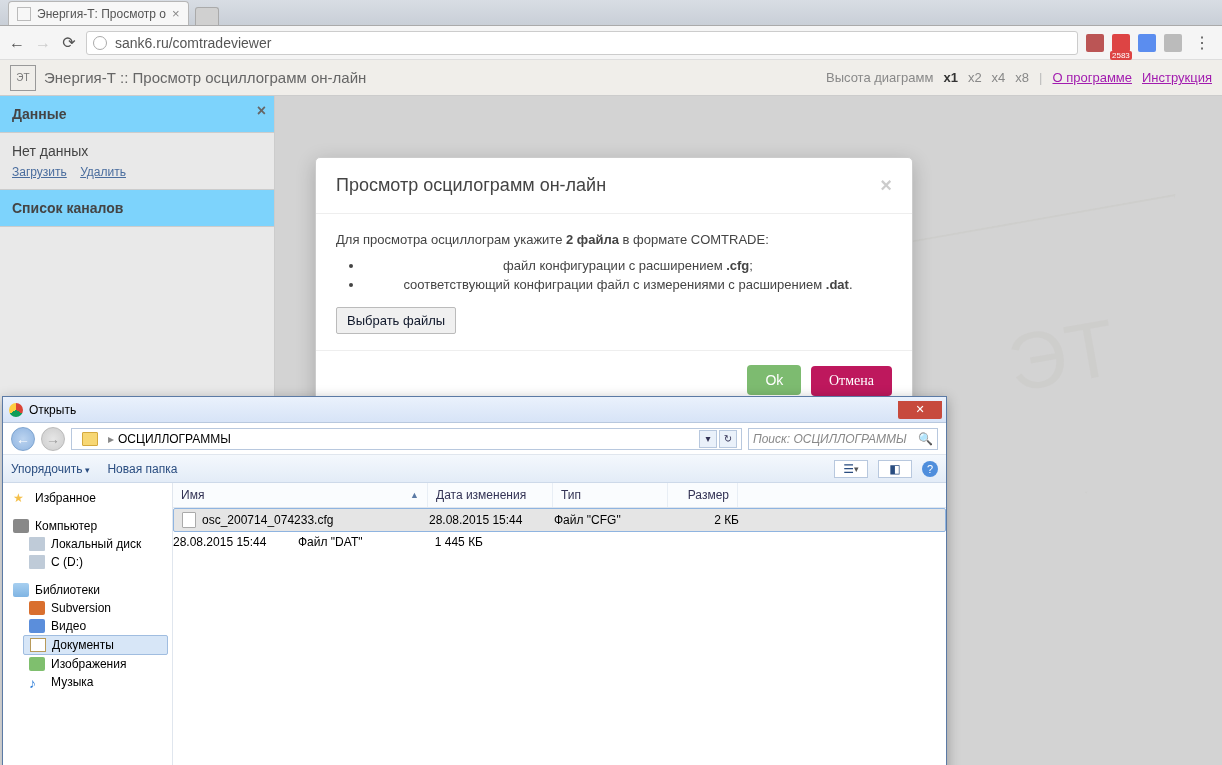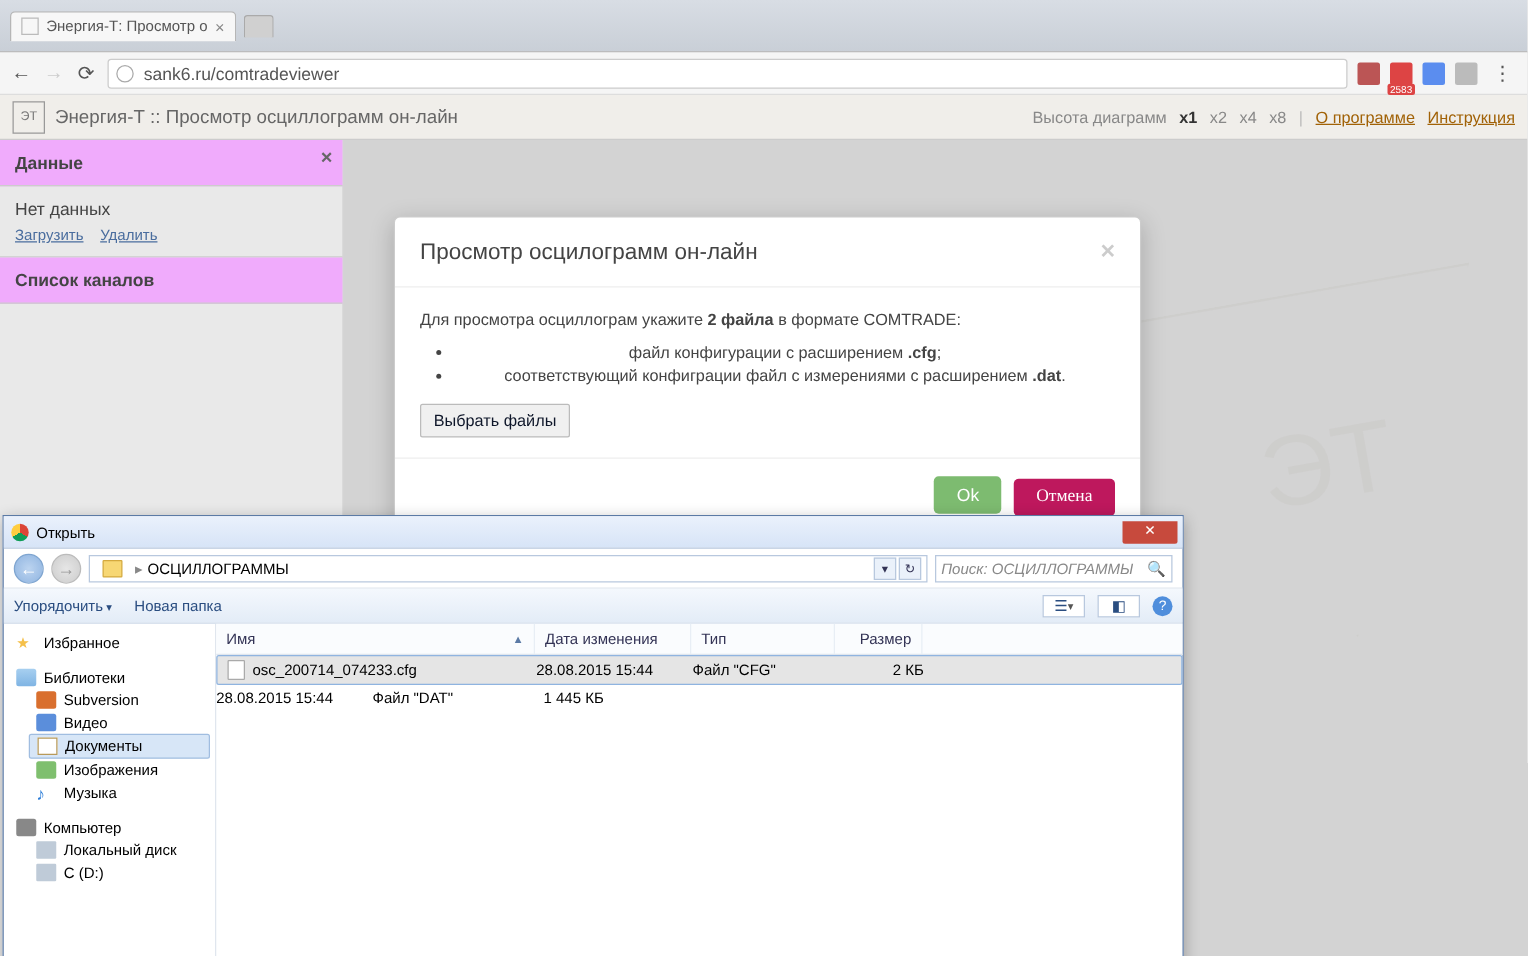--- a/index.html
+++ b/index.html
@@ -1,19 +1,19 @@
 <!DOCTYPE html>
 <html><head>
 <meta charset="utf-8">
 <style>
 * { box-sizing: border-box; margin: 0; padding: 0; }
 body { font-family: Arial, sans-serif; font-size: 13px; background: #fff; width: 1222px; height: 765px; overflow: hidden; position: relative; }
 
 
-.tabbar { height: 42px; background: linear-gradient(#d8dde4,#c9cfd7); display:flex; align-items:center; padding-left: 8px; border-bottom: 1px solid #aaa; }
+.tabbar { height: 26px; background: linear-gradient(#d8dde4,#c9cfd7); display:flex; align-items:flex-end; padding-left: 8px; border-bottom: 1px solid #aaa; }
 .tab { background: #f7f7f7; border: 1px solid #b6b6b6; border-bottom: none; border-radius: 4px 4px 0 0; padding: 4px 8px; display:flex; align-items:center; gap:6px; font-size: 12px; color:#555; max-width:200px; }
 .tab .favicon { width:14px; height:14px; border:1px solid #bbb; display:inline-block; }
 .tab .tabclose { color:#888; font-size:13px; }
 .newtab { width: 24px; height: 18px; background:#d0d0d0; margin-left:6px; border-radius:3px 3px 0 0; border:1px solid #aaa; border-bottom:none; }
 
 
 .omnibar { height: 34px; background: #f5f5f5; border-bottom: 1px solid #ddd; display:flex; align-items:center; padding: 0 8px; gap:8px; }
 .nav-arrow, .reload { width:18px; height:18px; color:#555; display:flex; align-items:center; justify-content:center; font-size:16px; }
 .nav-arrow.disabled { color:#ccc; }
 .urlbox { flex:1; height:24px; border:1px solid #ccc; border-radius:3px; background:#fff; display:flex; align-items:center; padding: 0 6px; color:#555; font-size:14px; }
@@ -27,28 +27,28 @@
 .menu-dots { font-size:16px; color:#555; padding:0 4px; }
 
 
 .page { position:relative; height: calc(100% - 60px); }
 .pageheader { height:36px; background:#f0eeea; border-bottom:1px solid #ccc; display:flex; align-items:center; padding: 0 10px; color:#666; font-size:15px; justify-content:space-between; }
 .pageheader .left { display:flex; align-items:center; gap:8px; }
 .logo-small { width:26px; height:26px; border:1px solid #999; display:flex; align-items:center; justify-content:center; font-size:10px; color:#777; transform: rotate(0deg);}
 .pageheader .right { display:flex; align-items:center; gap:10px; font-size:13px; color:#888; }
 .scale { color:#888; }
 .scale.active { color:#333; font-weight:bold; }
-.pageheader a { color:#a16207; text-decoration:underline; font-size:13px; }
+.pageheader a { color:#a21caf; text-decoration:underline; font-size:13px; }
 
 
 .content { display:flex; height:calc(100% - 36px); background:#dfdfdf; position:relative; }
 .sidebar { width:275px; background:#e9e9e9; border-right:1px solid #ccc; padding:0; position:relative; }
 .sidebar .close { position:absolute; right:8px; top:6px; font-size:16px; color:#666; font-weight:bold; }
 .side-section { border-bottom:1px solid #ccc; padding:10px 12px; font-size:14px; color:#444; }
-.side-section.header { font-weight:bold; background:#f0abfc; }
+.side-section.header { font-weight:bold; background:#7dd3fc; }
 .side-links { font-size:12px; }
 .side-links span { color:#4a6d9e; text-decoration:underline; margin-right:10px; }
 
 
 .main { flex:1; position:relative; background:#dcdcdc; overflow:hidden; }
 .overlay-shade { position:absolute; inset:0; background:rgba(0,0,0,0.04); }
 .big-logo { position:absolute; right:20px; top:120px; width:280px; height:280px; border:2px solid #c9c7c4; transform:rotate(-10deg); opacity:0.4; display:flex; align-items:center; justify-content:center; font-size:80px; color:#c9c7c4; clip-path: polygon(0 0, 100% 0, 50% 100%);}
 
 
 .modal { position:absolute; left:315px; top:97px; width:598px; background:#fff; border:1px solid #ccc; border-radius:5px; box-shadow:0 5px 20px rgba(0,0,0,0.2); z-index:5; }
@@ -244,20 +244,36 @@
     <div class="fd-body">
       <div class="fd-tree">
         <div class="tree-group">
           <div class="tree-item">
               <span class="ticon star">★</span>
               <span>Избранное</span>
             </div>
         </div>
         <div class="tree-group">
           <div class="tree-item">
+              <span class="ticon comp"></span>
+              <span>Компьютер</span>
+            </div>
+          <div class="tree-sub">
+            <div class="tree-item">
+                <span class="ticon disk"></span>
+                <span>Локальный диск</span>
+              </div>
+            <div class="tree-item">
+                <span class="ticon disk"></span>
+                <span>C (D:)</span>
+              </div>
+          </div>
+        </div>
+        <div class="tree-group">
+          <div class="tree-item">
               <span class="ticon lib"></span>
               <span>Библиотеки</span>
             </div>
           <div class="tree-sub">
             <div class="tree-item">
                 <span class="ticon svn"></span>
                 <span>Subversion</span>
               </div>
             <div class="tree-item">
                 <span class="ticon vid"></span>
@@ -267,36 +283,20 @@
                 <span class="ticon doc"></span>
                 <span>Документы</span>
               </div>
             <div class="tree-item">
                 <span class="ticon img"></span>
                 <span>Изображения</span>
               </div>
             <div class="tree-item">
                 <span class="ticon mus">♪</span>
                 <span>Музыка</span>
-              </div>
-          </div>
-        </div>
-        <div class="tree-group">
-          <div class="tree-item">
-              <span class="ticon comp"></span>
-              <span>Компьютер</span>
-            </div>
-          <div class="tree-sub">
-            <div class="tree-item">
-                <span class="ticon disk"></span>
-                <span>Локальный диск</span>
-              </div>
-            <div class="tree-item">
-                <span class="ticon disk"></span>
-                <span>C (D:)</span>
               </div>
           </div>
         </div>
       </div>
 
       <div class="fd-list">
         <div class="fd-cols">
           <div class="fd-col c-name">
               <span>Имя</span>
               <span class="sort-arrow">▲</span>

